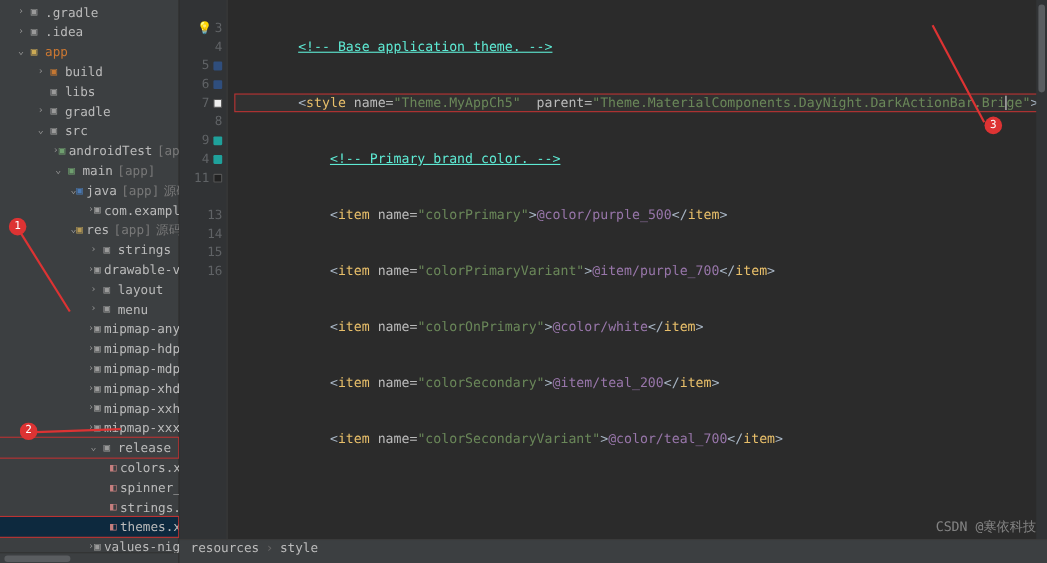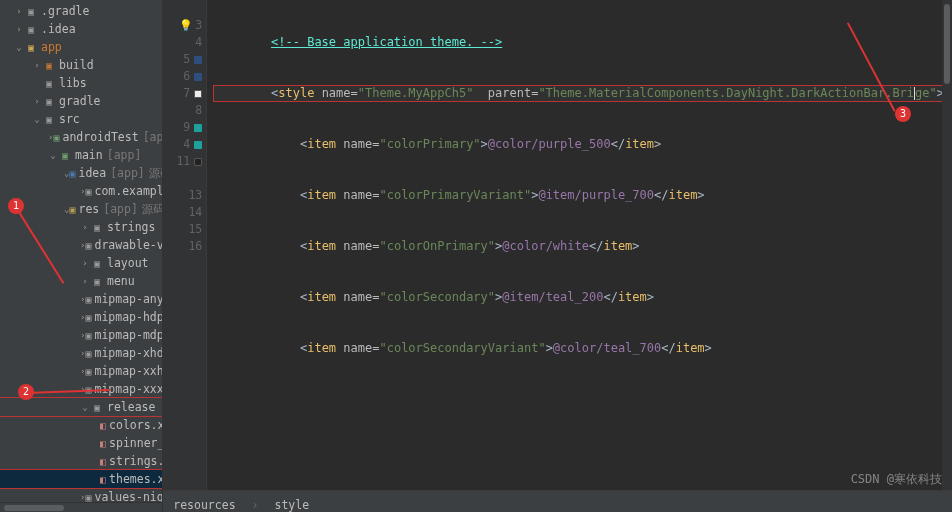--- a/index.html
+++ b/index.html
@@ -41,21 +41,21 @@
   .cm { color:#5eead4;text-decoration:underline; } 
   .kw { color:#e8bf6a; } 
   .pc { color:#a9b7c6; } 
   .at { color:#bababa; } 
   .st { color:#6a8759; } 
   .vl { color:#9876aa; } 
   .hl-line { background: rgba(50,50,50,.9); }
   .caret { border-left: 1px solid #ddd; display:inline-block; height:13px; vertical-align:middle; }
   .line-red-outline { outline: 1px solid #b33; outline-offset: -1px; margin-right:8px; }
 
-  .breadcrumb { height: 22px; border-top: 1px solid #3a3a3a; background: #3c3f41; display: flex; align-items: flex-end; padding: 0 10px; font-size: 11.5px; color: #bbb; gap: 16px; }
+  .breadcrumb { height: 22px; border-top: 1px solid #3a3a3a; background: #3c3f41; display: flex; align-items: flex-start; padding: 0 10px; font-size: 11.5px; color: #bbb; gap: 6px; }
   .crumb-sep { color:#666; }
 
   
   .ann-badge { position:absolute; width:16px; height:16px; border-radius:50%; background:#d33; color:#fff; font-size:10px; line-height:16px; text-align:center; z-index:50; }
   .ann-line { position:absolute; background:#d33; height:1.5px; transform-origin:left center; z-index:40; }
 
   .watermark { position:absolute; right:10px; bottom:24px; color:#cccccc; opacity:.55; font-size:12px; z-index:60; }
 
   .vscroll { position:absolute; right:0; top:0; bottom:22px; width:10px; background:#313335; }
   .vscroll .vthumb { position:absolute; top:4px; left:2px; width:6px; height:80px; background:#5a5d60; border-radius:3px; }
@@ -110,21 +110,21 @@
           </div>
           <div class="node" style="padding-left:48px;">
             <span class="chev">⌄</span>
             <span class="ico pkgfolder">▣</span>
             <span>main</span>
             <span class="dim-label">[app]</span>
           </div>
             <div class="node" style="padding-left:64px;">
               <span class="chev">⌄</span>
               <span class="ico folder" style="color:#4a7ab5;">▣</span>
-              <span>idea</span>
+              <span>java</span>
               <span class="dim-label">[app]</span>
               <span class="dim-label">源码</span>
             </div>
               <div class="node" style="padding-left:80px;">
                 <span class="chev">›</span>
                 <span class="ico folder closed">▣</span>
                 <span>com.example.myappch5</span>
               </div>
             <div class="node" style="padding-left:64px;">
               <span class="chev">⌄</span>
@@ -268,20 +268,21 @@
             <span>15</span>
           </div>
         <div class="gl">
             <span>16</span>
           </div>
       </div>
 
       <div class="code">
         <div class="line">        <span class="cm">&lt;!-- Base application theme. --&gt;</span></div>
         <div class="line hl-line line-red-outline">        <span class="pc">&lt;</span><span class="kw">style</span> <span class="at">name=</span><span class="st">"Theme.MyAppCh5"</span>  <span class="at">parent=</span><span class="st"><span>"Theme.MaterialComponents.DayNight.DarkActionBar.Bri</span></span><span class="caret"></span><span class="st">ge"</span><span class="pc">&gt;</span></div>
+        <div class="line">            <span class="cm">&lt;!-- Primary brand color. --&gt;</span></div>
         <div class="line">            <span class="pc">&lt;</span><span class="kw">item</span> <span class="at">name=</span><span class="st">"colorPrimary"</span><span class="pc">&gt;</span><span class="vl">@color/purple_500</span><span class="pc">&lt;/</span><span class="kw">item</span><span class="pc">&gt;</span></div>
         <div class="line">            <span class="pc">&lt;</span><span class="kw">item</span> <span class="at">name=</span><span class="st">"colorPrimaryVariant"</span><span class="pc">&gt;</span><span class="vl">@item/purple_700</span><span class="pc">&lt;/</span><span class="kw">item</span><span class="pc">&gt;</span></div>
         <div class="line">            <span class="pc">&lt;</span><span class="kw">item</span> <span class="at">name=</span><span class="st">"colorOnPrimary"</span><span class="pc">&gt;</span><span class="vl">@color/white</span><span class="pc">&lt;/</span><span class="kw">item</span><span class="pc">&gt;</span></div>
         <div class="line">            <span class="pc">&lt;</span><span class="kw">item</span> <span class="at">name=</span><span class="st">"colorSecondary"</span><span class="pc">&gt;</span><span class="vl">@item/teal_200</span><span class="pc">&lt;/</span><span class="kw">item</span><span class="pc">&gt;</span></div>
         <div class="line">            <span class="pc">&lt;</span><span class="kw">item</span> <span class="at">name=</span><span class="st">"colorSecondaryVariant"</span><span class="pc">&gt;</span><span class="vl">@color/teal_700</span><span class="pc">&lt;/</span><span class="kw">item</span><span class="pc">&gt;</span></div>
         
         
         
         
         

